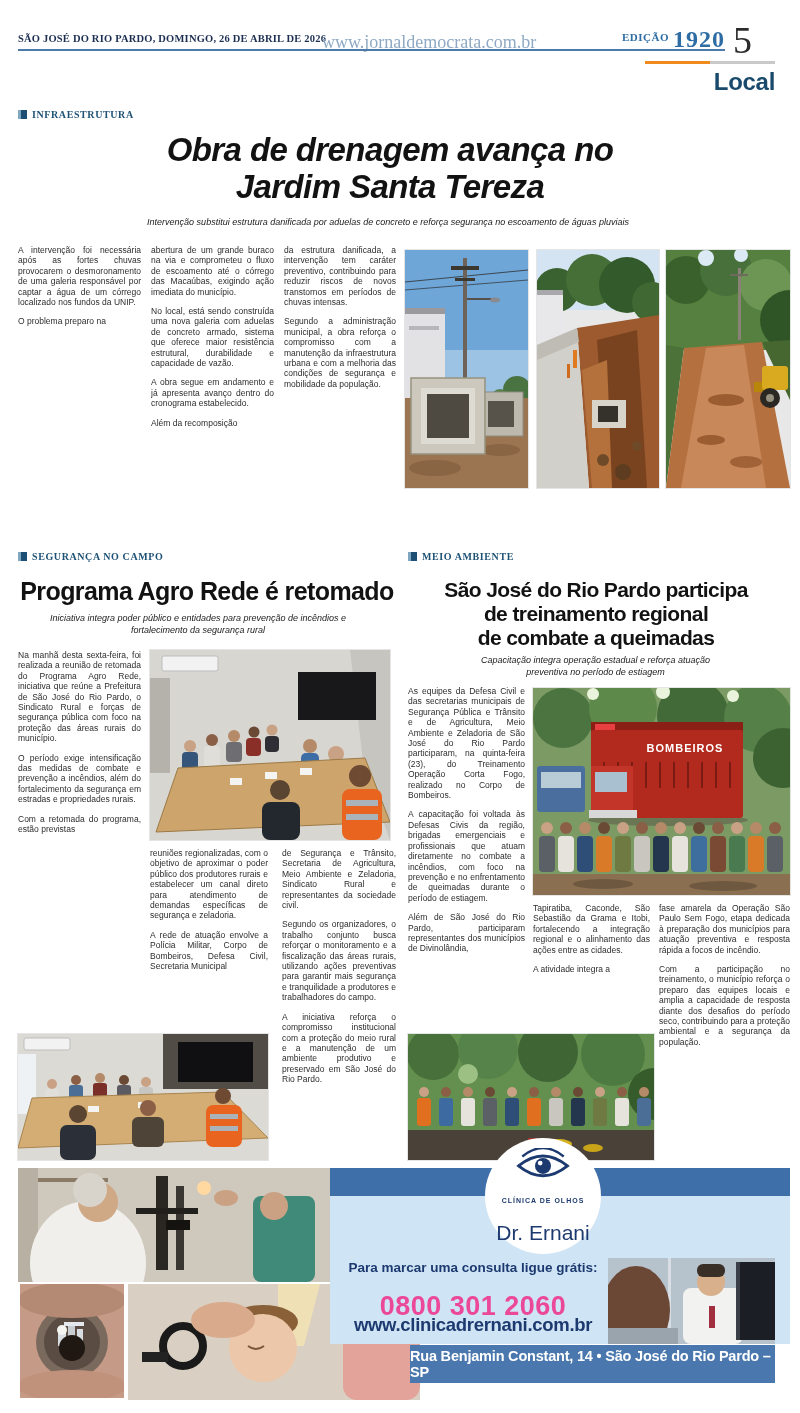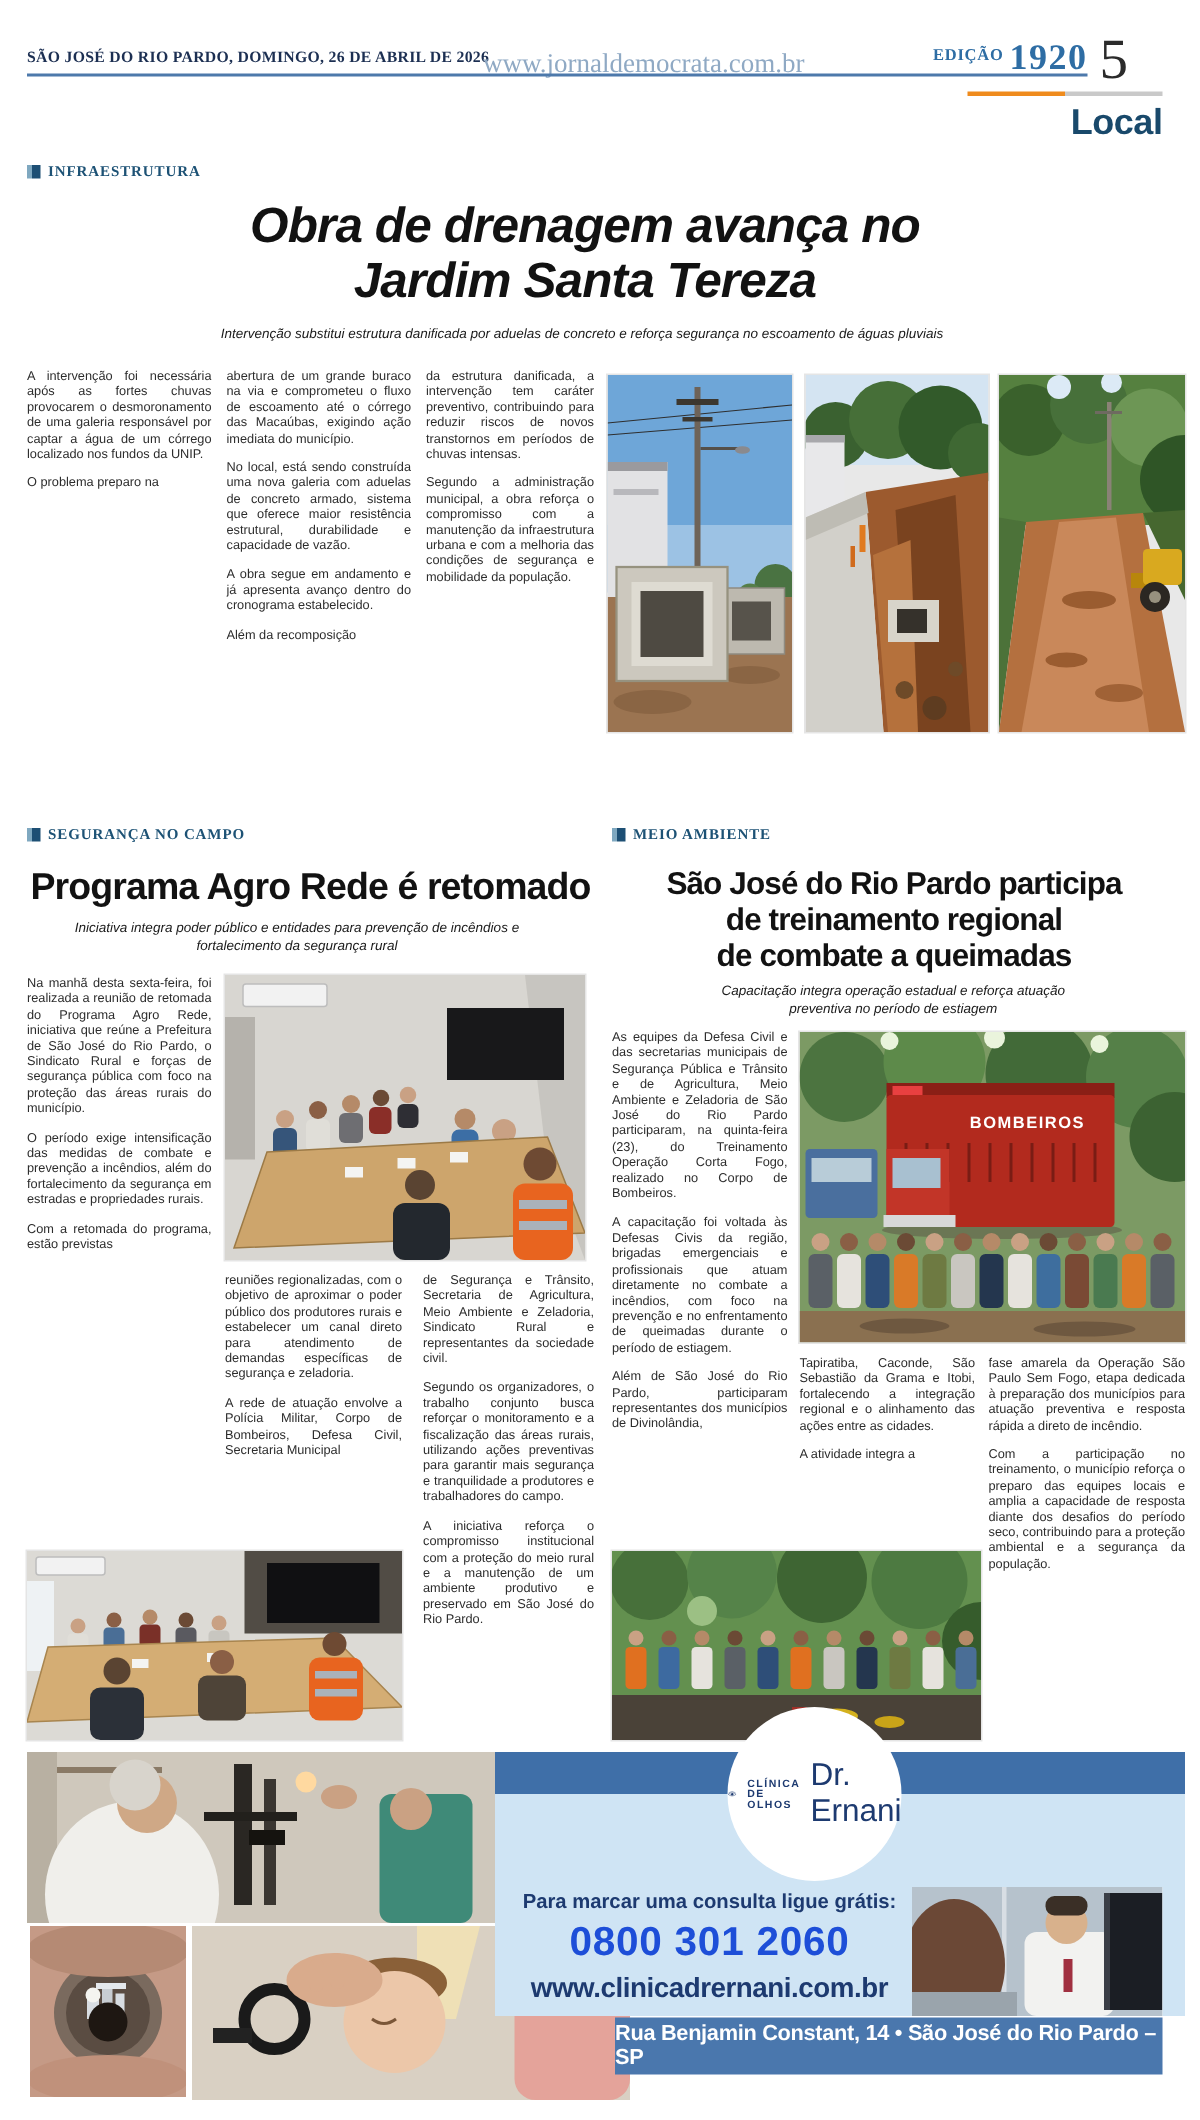--- a/index.html
+++ b/index.html
@@ -33,25 +33,25 @@
   .col p{margin:0 0 9px 0;}
   
   .photo{position:absolute;overflow:hidden;box-shadow:0 0 0 1px rgba(0,0,0,.10);background:#e8e8e8;}
   .photo svg{display:block;width:100%;height:100%;}
   
   .ad{position:absolute;left:18px;top:1166px;width:772px;height:234px;}
   .ad .abs{position:absolute;}
   .ad-topbar{left:312px;top:2px;width:460px;height:28px;background:#3f6fa8;}
   .ad-panel{left:312px;top:30px;width:460px;height:148px;background:#cfe4f4;}
   .ad-circle{left:467px;top:-28px;width:116px;height:116px;border-radius:50%;background:#fff;
-             z-index:5;display:flex;align-items:center;justify-content:center;gap:7px;}
+             z-index:5;display:flex;flex-direction:column;align-items:center;justify-content:center;gap:17px;}
   .ad-clinic-type{font-size:7px;letter-spacing:1px;color:#1d3a70;font-weight:bold;}
   .ad-clinic-name{font-size:21px;color:#1d3a70;font-family:"Liberation Sans",sans-serif;}
   .ad-cta{left:316px;top:94px;width:278px;text-align:center;font-weight:bold;font-size:13.5px;color:#1d3a70;}
-  .ad-phone{left:316px;top:113px;width:278px;text-align:center;font-weight:bold;font-size:27px;color:#1d4ed8;letter-spacing:.5px;}
+  .ad-phone{left:316px;top:125px;width:278px;text-align:center;font-weight:bold;font-size:27px;color:#ec4899;letter-spacing:.5px;}
   .ad-site{left:306px;top:148px;width:298px;text-align:center;font-weight:bold;font-size:18.5px;color:#1d3a70;letter-spacing:-.3px;}
   .ad-bottombar{left:392px;top:179px;width:365px;height:38px;background:#4a77ad;
                 display:flex;align-items:center;justify-content:center;}
   .ad-address{color:#fff;font-weight:bold;font-size:14.5px;letter-spacing:-.2px;}
 </style>
 </head>
 <body>
 
 <div class="page">
 
@@ -326,21 +326,21 @@
       <circle cx="242" cy="140" r="6" fill="#8a5f45"></circle>
         <rect x="234" y="148" width="16" height="36" rx="4" fill="#5a6066"></rect>
     </svg>
   </div>
 
   <div class="col" style="left:533px;top:903px;width:117px;height:128px;">
     <p>Tapiratiba, Caconde, São Sebastião da Grama e Itobi, fortalecendo a integração regional e o alinhamento das ações entre as cidades.</p>
     <p>A atividade integra a</p>
   </div>
   <div class="col" style="left:659px;top:903px;width:131px;height:262px;">
-    <p>fase amarela da Operação São Paulo Sem Fogo, etapa dedicada à preparação dos municípios para atuação preventiva e resposta rápida a direto de incêndio.</p>
+    <p>fase amarela da Operação São Paulo Sem Fogo, etapa dedicada à preparação dos municípios para atuação preventiva e resposta rápida a focos de incêndio.</p>
     <p>Com a participação no treinamento, o município reforça o preparo das equipes locais e amplia a capacidade de resposta diante dos desafios do período seco, contribuindo para a proteção ambiental e a segurança da população.</p>
   </div>
 
   <div class="photo" style="left:408px;top:1034px;width:246px;height:126px;">
     <svg viewBox="0 0 246 126" preserveAspectRatio="none">
       <rect x="0" y="0" width="246" height="126" fill="#63904f"></rect>
       <circle cx="25" cy="20" r="26" fill="#47703a"></circle>
       <circle cx="80" cy="15" r="30" fill="#558349"></circle>
       <circle cx="140" cy="18" r="30" fill="#3e6533"></circle>
       <circle cx="205" cy="20" r="32" fill="#4d7a41"></circle>

